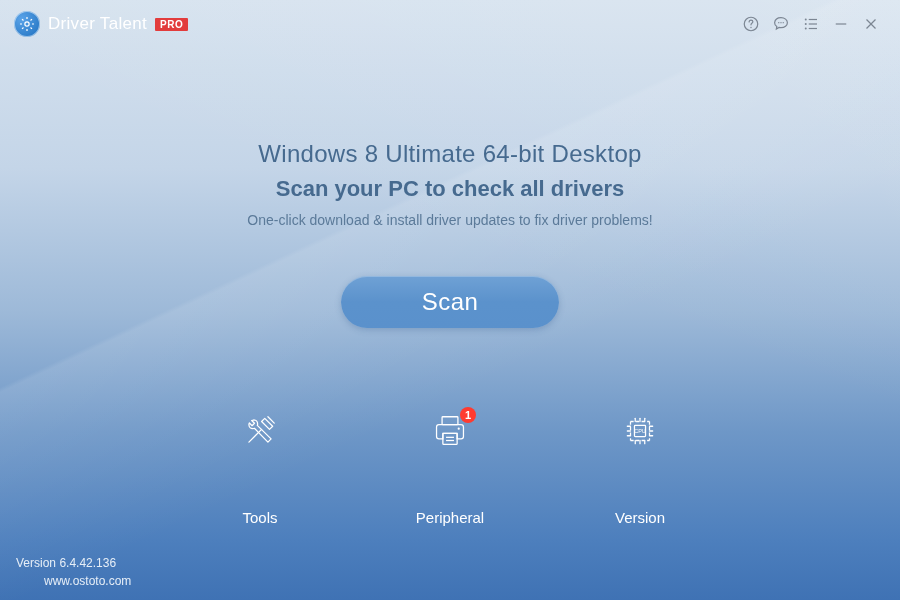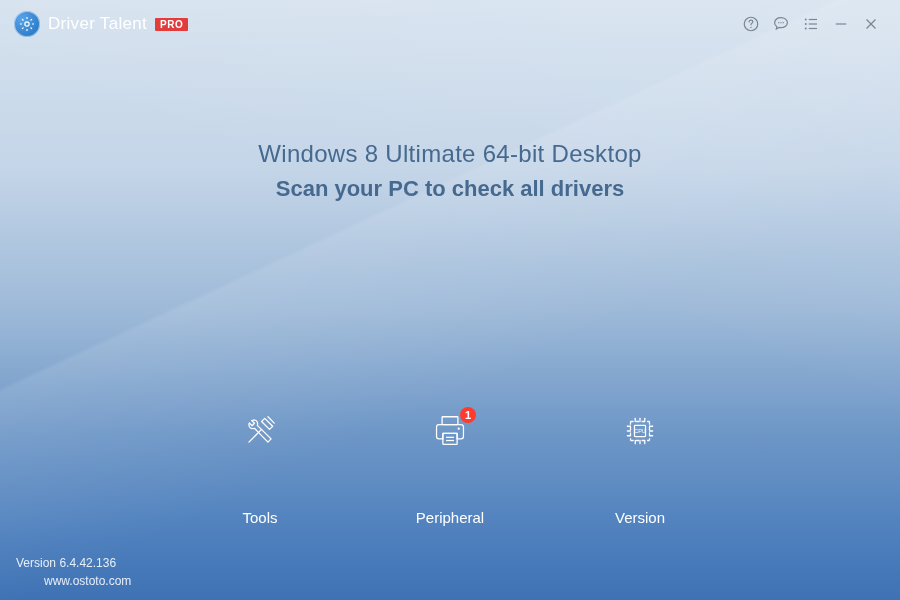--- a/index.html
+++ b/index.html
@@ -137,20 +137,22 @@
       <svg viewBox="0 0 24 24">
           <line x1="6" y1="6" x2="18" y2="18"></line>
           <line x1="18" y1="6" x2="6" y2="18"></line>
         </svg>
     </div>
   </div>
 
   <div class="main">
     <div class="sys-line">Windows 8 Ultimate  64-bit Desktop</div>
     <div class="sub-line">Scan your PC to check all drivers</div>
+    <div class="desc-line">One-click download &amp; install driver updates to fix driver problems!</div>
+    <button class="scan-btn">Scan</button>
   </div>
 
   <div class="nav-row">
 
     <div class="nav-item">
       <div class="nav-icon">
         <svg viewBox="0 0 48 48">
           <path d="M30 8l10 10-4 4-10-10z" stroke-linejoin="round"></path>
           <path d="M26 22L10 38" stroke-linecap="round"></path>
           <path d="M34 6l8 8" stroke-linecap="round"></path>

